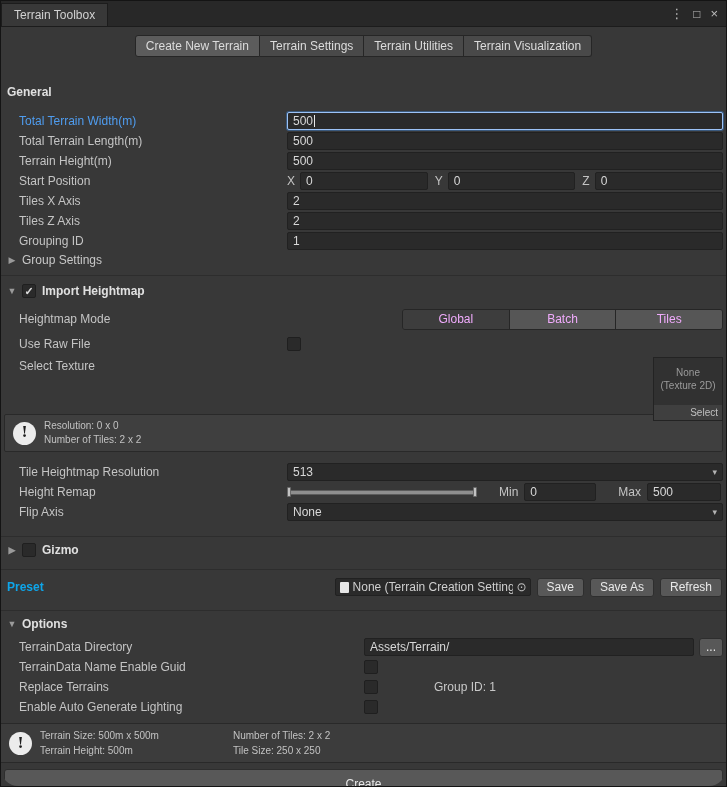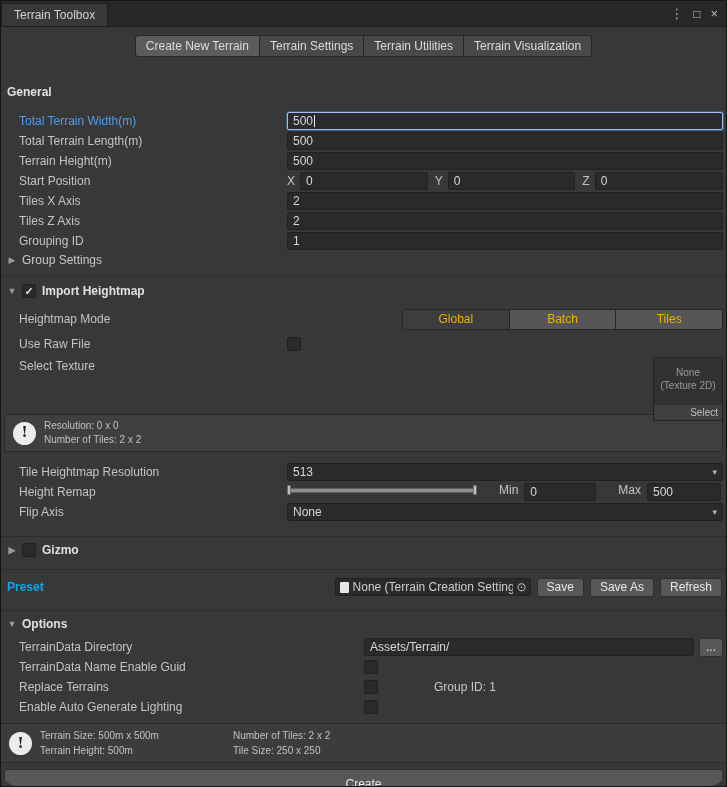--- a/index.html
+++ b/index.html
@@ -61,21 +61,21 @@
   .arrow { font-size: 9px; color: #9a9a9a; width: 10px; display: inline-block; text-align: center; }
 
   .row {
     display: flex; align-items: center;
     height: 20px; flex: 0 0 auto;
     padding: 0 3px 0 18px;
   }
   .row .label { width: 268px; flex: 0 0 268px; color: #c4c4c4; white-space: nowrap; overflow: hidden; }
   .row .label.blue { color: #4f9df0; }
   .row.wide .label { width: 345px; flex: 0 0 345px; }
-  .farea { flex: 1; display: flex; min-width: 0; }
+  .farea { flex: 1; display: flex; align-items: center; min-width: 0; }
 
   .tfield, .dropdown {
     background: #2a2a2a;
     border: 1px solid #212121;
     border-radius: 2px;
     height: 18px;
     display: flex; align-items: center;
     padding: 0 5px;
     color: #d8d8d8;
     flex: 1; min-width: 0;
@@ -96,21 +96,21 @@
     border-radius: 3px;
     height: 19px; padding: 0 9px;
     display: inline-flex; align-items: center; justify-content: center;
     color: #e8e8e8; white-space: nowrap;
     cursor: default;
   }
 
   .mode-group { display: flex; width: 321px; flex: 0 0 321px; margin-left: auto; border: 1px solid #262626; border-radius: 3px; overflow: hidden; height: 21px; }
   .mode-btn {
     flex: 1; display: flex; align-items: center; justify-content: center;
-    background: #565656; color: #eab308; border-left: 1px solid #262626;
+    background: #565656; color: #f0abfc; border-left: 1px solid #262626;
   }
   .mode-btn:first-child { border-left: none; }
   .mode-btn.selected { background: #3d3d3d; }
 
   .checkbox {
     width: 14px; height: 14px;
     background: #2a2a2a; border: 1px solid #1f1f1f; border-radius: 2px;
     display: flex; align-items: center; justify-content: center;
     font-size: 11px; color: #dcdcdc; line-height: 1;
     flex: 0 0 14px;

